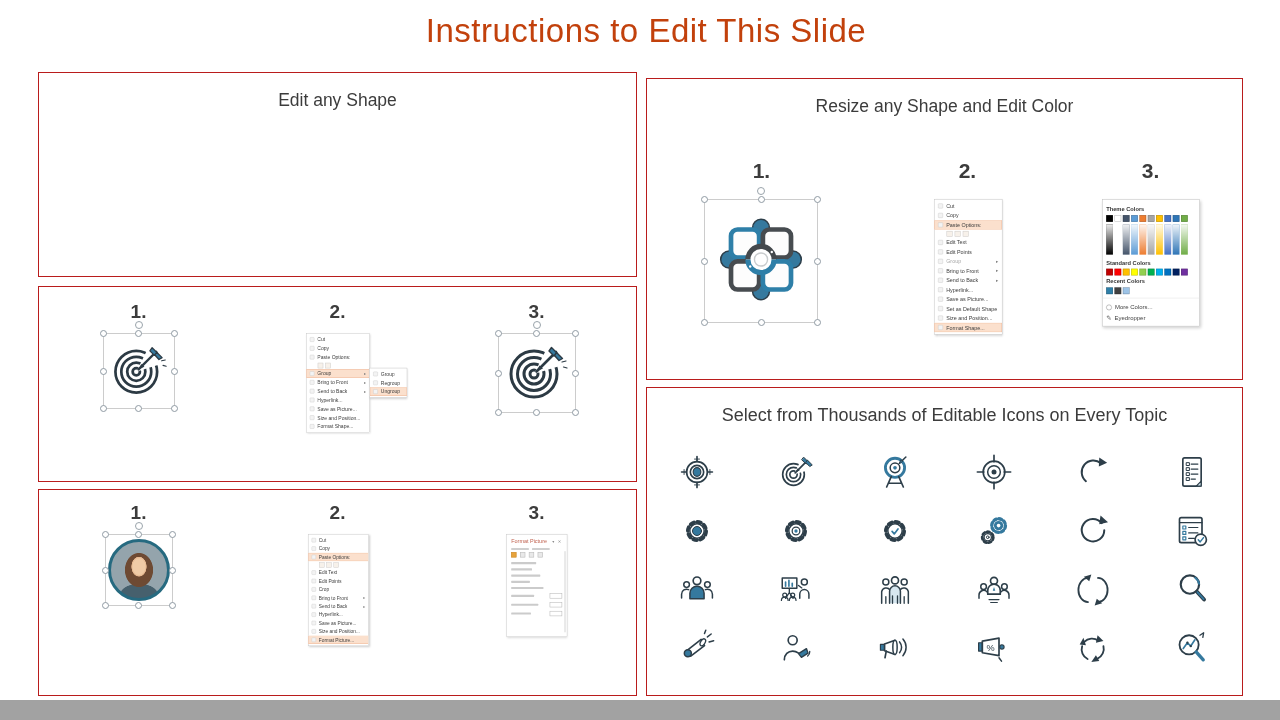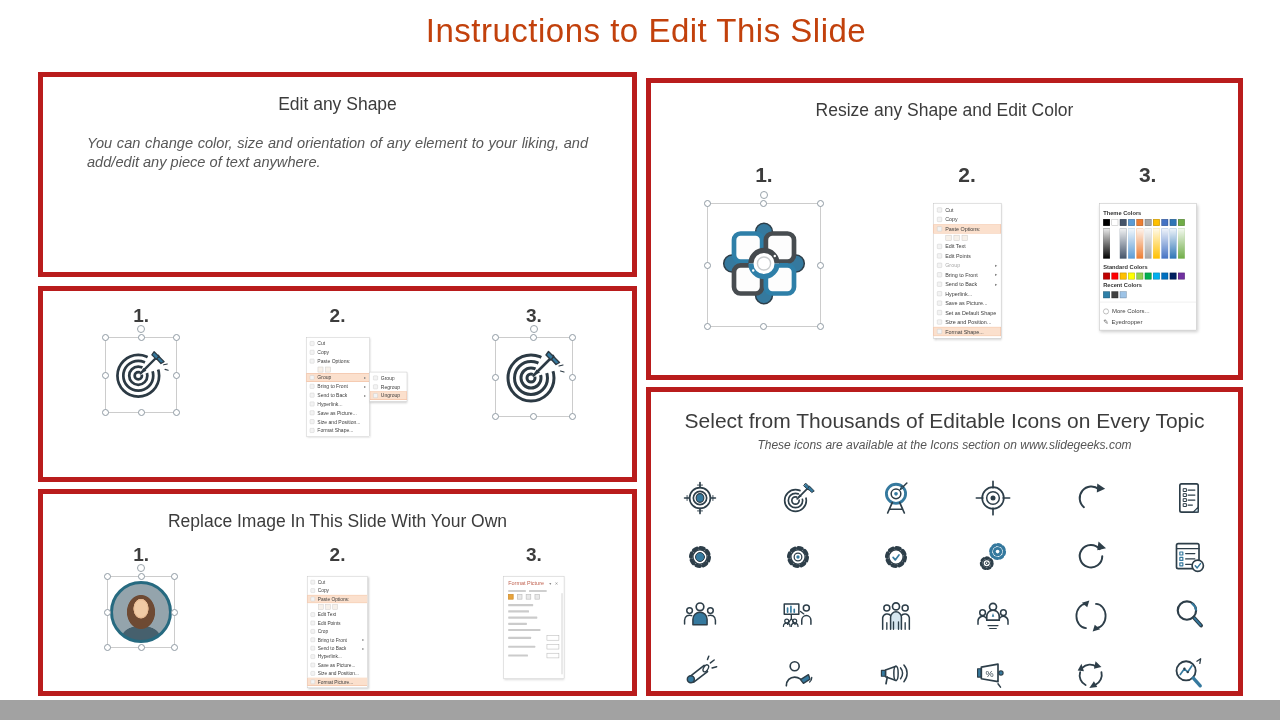--- a/index.html
+++ b/index.html
@@ -1,27 +1,27 @@
 <!DOCTYPE html>
 <html><head>
 <meta charset="utf-8">
 <style>
   html,body{margin:0;padding:0;}
   body{width:1280px;height:720px;position:relative;background:#ffffff;overflow:hidden;
        font-family:"Liberation Sans",sans-serif;color:#3d3d3d;}
   .slide-title{position:absolute;top:12px;left:6px;width:100%;text-align:center;
        font-size:33px;color:#c2410c;letter-spacing:.5px;}
-  .panel{position:absolute;background:#fff;border:5px solid #b91c1c;box-sizing:border-box;}
+  .panel{position:absolute;background:#fff;border:1px solid #b91c1c;box-sizing:border-box;}
   #panel-edit-shape{left:38px;top:72px;width:599px;height:205px;}
   #panel-own-icons{left:38px;top:286px;width:599px;height:196px;}
   #panel-replace-image{left:38px;top:489px;width:599px;height:207px;}
   #panel-resize-color{left:646px;top:78px;width:597px;height:302px;}
   #panel-icon-library{left:646px;top:387px;width:597px;height:309px;}
   .panel-heading{text-align:center;font-size:17.5px;color:#3c3c3c;margin-top:17px;}
-  #panel-icon-library .panel-heading{font-size:21px;}
+  #panel-icon-library .panel-heading{font-size:18px;}
   .panel-sub{text-align:center;font-style:italic;font-size:11.5px;color:#555;margin-top:5px;}
   .body-text{font-style:italic;font-size:14.6px;line-height:1.33;color:#575757;
        text-align:justify;margin:0 44px;}
   .body-text.first{margin-top:36px;}
   .body-text.second{margin-top:19px;}
   .cols{display:flex;width:100%;}
   .stepcol{flex:1;display:flex;flex-direction:column;align-items:center;}
   #panel-resize-color .stepcol.c1{flex:1.25;}
   .step-num{font-weight:bold;font-size:19px;color:#3c3c3c;}
   #panel-resize-color .step-num{font-size:21px;}
@@ -93,21 +93,20 @@
   .icell{display:flex;align-items:center;justify-content:center;}
   .footer-bar{position:absolute;left:0;top:700px;width:1280px;height:20px;background:#a2a2a2;}
 </style>
 </head>
 <body>
 
 <div class="slide-title">Instructions to Edit This Slide</div>
 
 <div class="panel" id="panel-edit-shape">
   <div class="panel-heading">Edit any Shape</div>
-  <p class="body-text second">You can change color, size and orientation of any element to your liking, and add/edit any piece of text anywhere.</p>
 </div>
 
 <div class="panel" id="panel-own-icons">
   <div class="cols">
     <div class="stepcol">
       <div class="step-num">1.</div>
       <div class="gslot sel-box" style="width:70px;height:74px;">
         <span id="big-target-1"><svg viewBox="0 0 64 64" width="58" height="58" fill="none" stroke="#2c3a44" stroke-width="3" stroke-linecap="round" stroke-linejoin="round">
               <circle cx="29" cy="35" r="23" fill="#fff"></circle>
               <circle cx="29" cy="35" r="16.5"></circle>
@@ -222,21 +221,20 @@
           <span class="handle" style="top: calc(100% - 3px); left: -4px;"></span>
           <span class="handle" style="top: calc(100% - 3px); left: calc(50% - 3.5px);"></span>
           <span class="handle" style="top: calc(100% - 3px); left: calc(100% - 3px);"></span>
           <span class="rot-handle"></span>
         </div>
     </div>
   </div>
 </div>
 
 <div class="panel" id="panel-replace-image">
-  <div class="panel-heading">Replace Image In This Slide With Your Own</div>
   <div class="cols">
     <div class="stepcol">
       <div class="step-num">1.</div>
       <div class="gslot sel-box" style="width:66px;height:70px;">
         <div class="photo"></div>
       <span class="handle" style="top: -4px; left: -4px;"></span>
           <span class="handle" style="top: -4px; left: calc(50% - 3.5px);"></span>
           <span class="handle" style="top: -4px; left: calc(100% - 3px);"></span>
           <span class="handle" style="top: calc(50% - 3.5px); left: -4px;"></span>
           <span class="handle" style="top: calc(50% - 3.5px); left: calc(100% - 3px);"></span>
@@ -508,21 +506,20 @@
               <span>Eyedropper</span>
             </div>
           </div>
         </div>
     </div>
   </div>
 </div>
 
 <div class="panel" id="panel-icon-library">
   <div class="panel-heading">Select from Thousands of Editable Icons on Every Topic</div>
-  <div class="panel-sub" style="font-size:12px;">These icons are available at the Icons section on www.slidegeeks.com</div>
   <div id="icon-grid">
       <div class="icell">
         <svg viewBox="0 0 48 48" width="40" height="40" fill="none" stroke="#2d3e49" stroke-width="2" stroke-linecap="round" stroke-linejoin="round">
           <circle cx="24" cy="24" r="12.5"></circle>
           <circle cx="24" cy="24" r="8"></circle>
           <ellipse cx="24" cy="24" rx="4.6" ry="5.2" fill="#35799e" stroke-width="1.4"></ellipse>
           <path d="M24 5.5v6M24 36.5v6M5.5 24h6M36.5 24h6"></path>
           <path d="M21 8.5h6M21 39.5h6M8.5 21v6M39.5 21v6" stroke-width="1.1"></path>
         </svg>
       </div>

